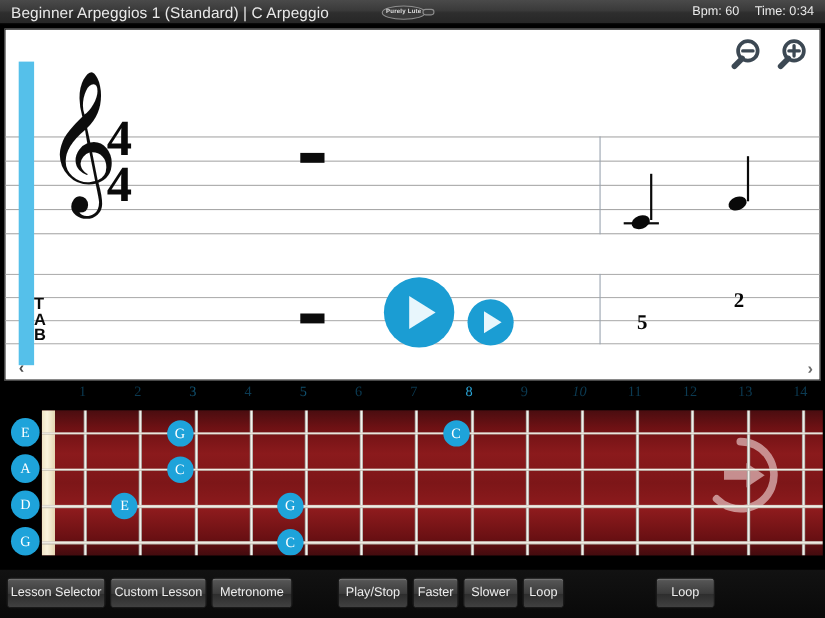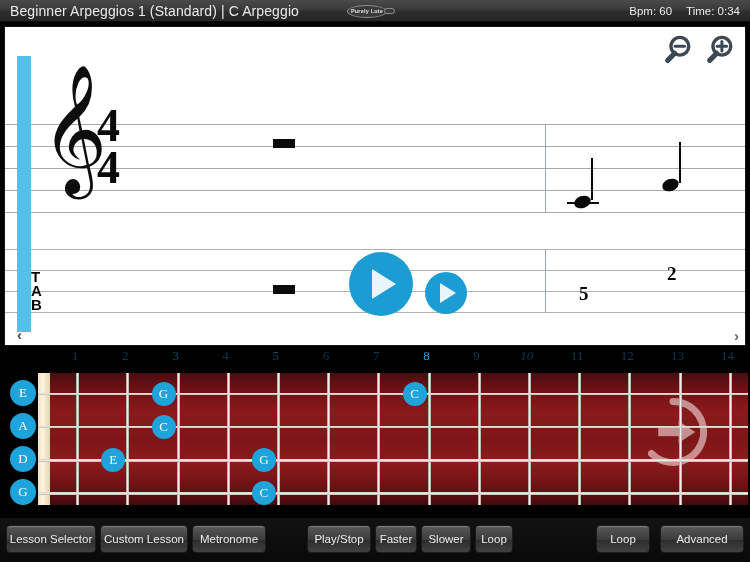--- a/index.html
+++ b/index.html
@@ -327,14 +327,13 @@
 
 <div id="toolbar">
   <div class="tbtn" style="left:6px;   width:90px;">Lesson Selector</div>
   <div class="tbtn" style="left:100px; width:88px;">Custom Lesson</div>
   <div class="tbtn" style="left:192px; width:74px;">Metronome</div>
   <div class="tbtn" style="left:307px; width:64px;">Play/Stop</div>
   <div class="tbtn" style="left:375px; width:42px;">Faster</div>
   <div class="tbtn" style="left:421px; width:50px;">Slower</div>
   <div class="tbtn" style="left:475px; width:38px;">Loop</div>
   <div class="tbtn" style="left:596px; width:54px;">Loop</div>
-  <div class="tbtn" style="left:660px; width:84px;">Advanced</div>
 </div>
 
 </body></html>

